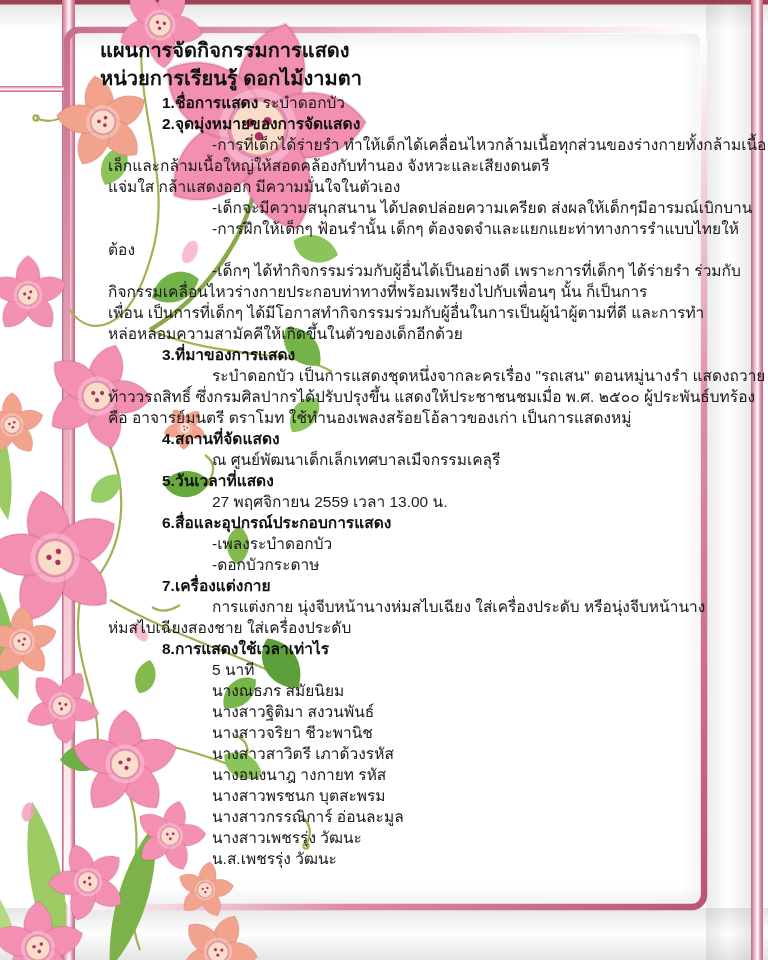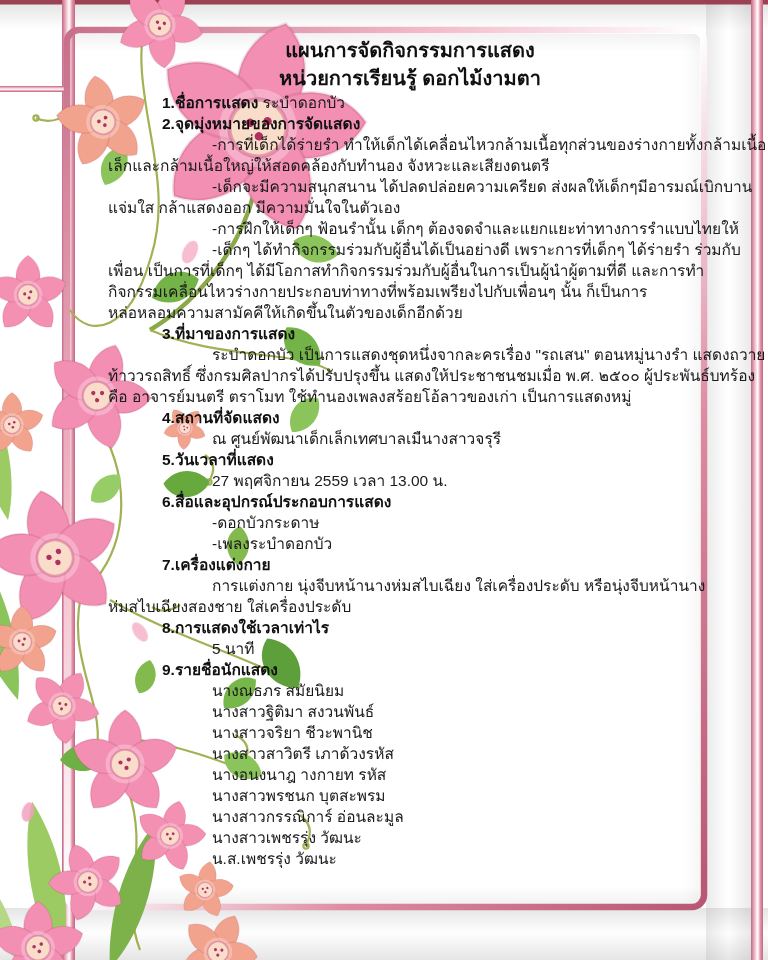--- a/index.html
+++ b/index.html
@@ -1,20 +1,20 @@
 <!DOCTYPE html>
 <html><head>
 <meta charset="utf-8">
 <style>
   html,body{margin:0;padding:0;background:#fff;}
   .page{position:relative;width:768px;height:960px;overflow:hidden;background:#fff;
         font-family:"Liberation Sans","DejaVu Sans",sans-serif;}
   svg.decor{position:absolute;left:0;top:0;z-index:1;}
   .content{position:absolute;left:100px;top:36px;width:620px;z-index:2;color:var(--text,#1b1b1b);}
-  .title-line{font-size:20px;font-weight:700;line-height:28px;text-align:center;color:#101010;white-space:nowrap;}
+  .title-line{font-size:20px;font-weight:700;line-height:28px;color:#101010;white-space:nowrap;}
   .doc-body{margin:0;}
   .ln{height:21px;line-height:21px;font-size:15.5px;white-space:nowrap;}
   .ln .b{font-weight:700;color:#101010;}
   .ln.head{padding-left:62px;}
   .ln.ind{padding-left:112px;}
   .ln.cont{padding-left:8px;}
 </style>
 </head>
 <body style="--text: #1b1b1b; --frame-pink: #d4738f; --ribbon-pink: #e891a9; --top-strip: #9c4056; --flower-pink: #f491b2; --flower-salmon: #f2a38d; --leaf-green: #7db24a;">
 
@@ -166,44 +166,44 @@
   </svg>
 
   <div class="content">
     <div class="title-line">แผนการจัดกิจกรรมการแสดง</div>
     <div class="title-line">หน่วยการเรียนรู้ ดอกไม้งามตา</div>
     <div class="doc-body">
         <div class="ln head"><span class="b">1.ชื่อการแสดง</span><span> ระบำดอกบัว</span></div>
         <div class="ln head"><span class="b">2.จุดมุ่งหมายของการจัดแสดง</span></div>
         <div class="ln ind"><span>-การที่เด็กได้ร่ายรำ ทำให้เด็กได้เคลื่อนไหวกล้ามเนื้อทุกส่วนของร่างกายทั้งกล้ามเนื้อ</span></div>
         <div class="ln cont"><span>เล็กและกล้ามเนื้อใหญ่ให้สอดคล้องกับทำนอง จังหวะและเสียงดนตรี</span></div>
+        <div class="ln cont"><span>แจ่มใส กล้าแสดงออก มีความมั่นใจในตัวเอง</span></div>
         <div class="ln ind"><span>-เด็กจะมีความสนุกสนาน ได้ปลดปล่อยความเครียด ส่งผลให้เด็กๆมีอารมณ์เบิกบาน</span></div>
-        <div class="ln cont"><span>แจ่มใส กล้าแสดงออก มีความมั่นใจในตัวเอง</span></div>
         <div class="ln ind"><span>-การฝึกให้เด็กๆ ฟ้อนรำนั้น เด็กๆ ต้องจดจำและแยกแยะท่าทางการรำแบบไทยให้</span></div>
+        <div class="ln cont"><span>ต้อง</span></div>
         <div class="ln ind"><span>-เด็กๆ ได้ทำกิจกรรมร่วมกับผู้อื่นได้เป็นอย่างดี เพราะการที่เด็กๆ ได้ร่ายรำ ร่วมกับ</span></div>
+        <div class="ln cont"><span>กิจกรรมเคลื่อนไหวร่างกายประกอบท่าทางที่พร้อมเพรียงไปกับเพื่อนๆ นั้น ก็เป็นการ</span></div>
         <div class="ln cont"><span>เพื่อน เป็นการที่เด็กๆ ได้มีโอกาสทำกิจกรรมร่วมกับผู้อื่นในการเป็นผู้นำผู้ตามที่ดี และการทำ</span></div>
-        <div class="ln cont"><span>กิจกรรมเคลื่อนไหวร่างกายประกอบท่าทางที่พร้อมเพรียงไปกับเพื่อนๆ นั้น ก็เป็นการ</span></div>
         <div class="ln cont"><span>หล่อหลอมความสามัคคีให้เกิดขึ้นในตัวของเด็กอีกด้วย</span></div>
         <div class="ln head"><span class="b">3.ที่มาของการแสดง</span></div>
         <div class="ln ind"><span>ระบำดอกบัว เป็นการแสดงชุดหนึ่งจากละครเรื่อง "รถเสน" ตอนหมู่นางรำ แสดงถวาย</span></div>
         <div class="ln cont"><span>ท้าววรถสิทธิ์ ซึ่งกรมศิลปากรได้ปรับปรุงขึ้น แสดงให้ประชาชนชมเมื่อ พ.ศ. ๒๕๐๐ ผู้ประพันธ์บทร้อง</span></div>
         <div class="ln cont"><span>คือ อาจารย์มนตรี ตราโมท ใช้ทำนองเพลงสร้อยโอ้ลาวของเก่า เป็นการแสดงหมู่</span></div>
         <div class="ln head"><span class="b">4.สถานที่จัดแสดง</span></div>
-        <div class="ln ind"><span>ณ ศูนย์พัฒนาเด็กเล็กเทศบาลเมืนางสาวจรุรี</span></div>
+        <div class="ln ind"><span>ณ ศูนย์พัฒนาเด็กเล็กเทศบาลเมืจกรรมเคลุรี</span></div>
         <div class="ln head"><span class="b">5.วันเวลาที่แสดง</span></div>
         <div class="ln ind"><span>27 พฤศจิกายน 2559 เวลา 13.00 น.</span></div>
         <div class="ln head"><span class="b">6.สื่อและอุปกรณ์ประกอบการแสดง</span></div>
+        <div class="ln ind"><span>-เพลงระบำดอกบัว</span></div>
         <div class="ln ind"><span>-ดอกบัวกระดาษ</span></div>
-        <div class="ln ind"><span>-เพลงระบำดอกบัว</span></div>
         <div class="ln head"><span class="b">7.เครื่องแต่งกาย</span></div>
         <div class="ln ind"><span>การแต่งกาย นุ่งจีบหน้านางห่มสไบเฉียง ใส่เครื่องประดับ หรือนุ่งจีบหน้านาง</span></div>
         <div class="ln cont"><span>ห่มสไบเฉียงสองชาย ใส่เครื่องประดับ</span></div>
         <div class="ln head"><span class="b">8.การแสดงใช้เวลาเท่าไร</span></div>
         <div class="ln ind"><span>5 นาที</span></div>
-        <div class="ln head"><span class="b">9.รายชื่อนักแสดง</span></div>
         <div class="ln ind"><span>นางณธภร สมัยนิยม</span></div>
         <div class="ln ind"><span>นางสาวฐิติมา สงวนพันธ์</span></div>
         <div class="ln ind"><span>นางสาวจริยา ชีวะพานิช</span></div>
         <div class="ln ind"><span>นางสาวสาวิตรี เภาด้วงรหัส</span></div>
         <div class="ln ind"><span>นางอนงนาฎ างกายท รหัส</span></div>
         <div class="ln ind"><span>นางสาวพรชนก บุตสะพรม</span></div>
         <div class="ln ind"><span>นางสาวกรรณิการ์ อ่อนละมูล</span></div>
         <div class="ln ind"><span>นางสาวเพชรรุ่ง วัฒนะ</span></div>
         <div class="ln ind"><span>น.ส.เพชรรุ่ง วัฒนะ</span></div>
       </div>

